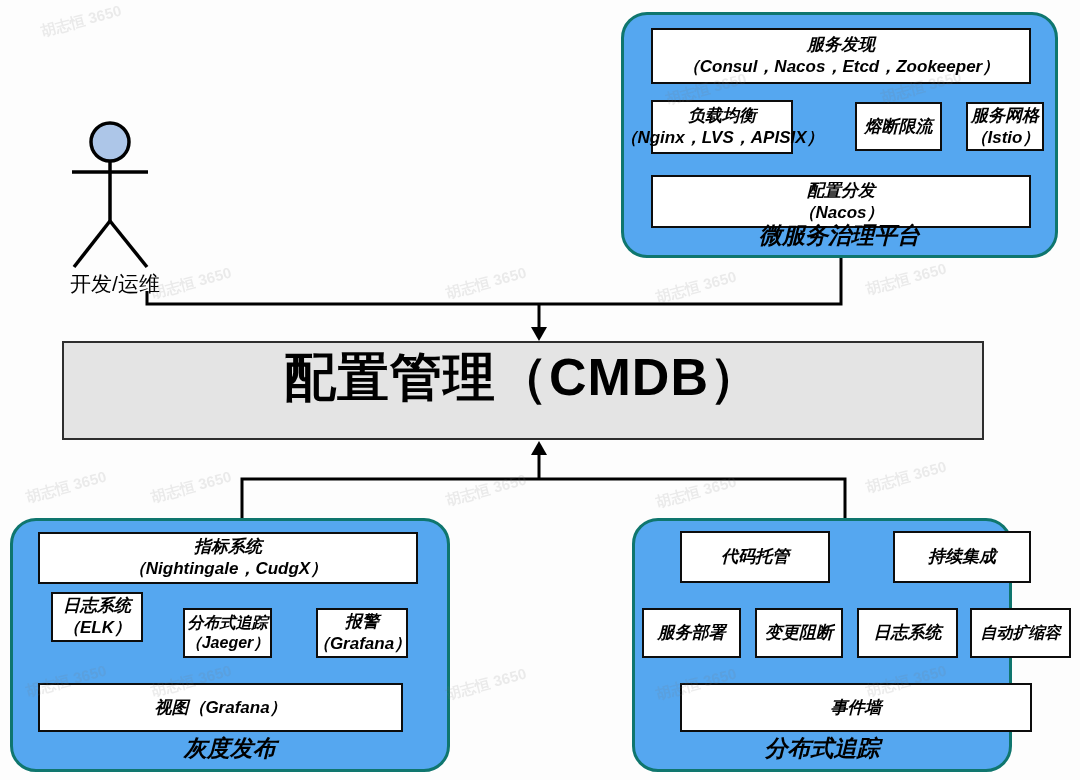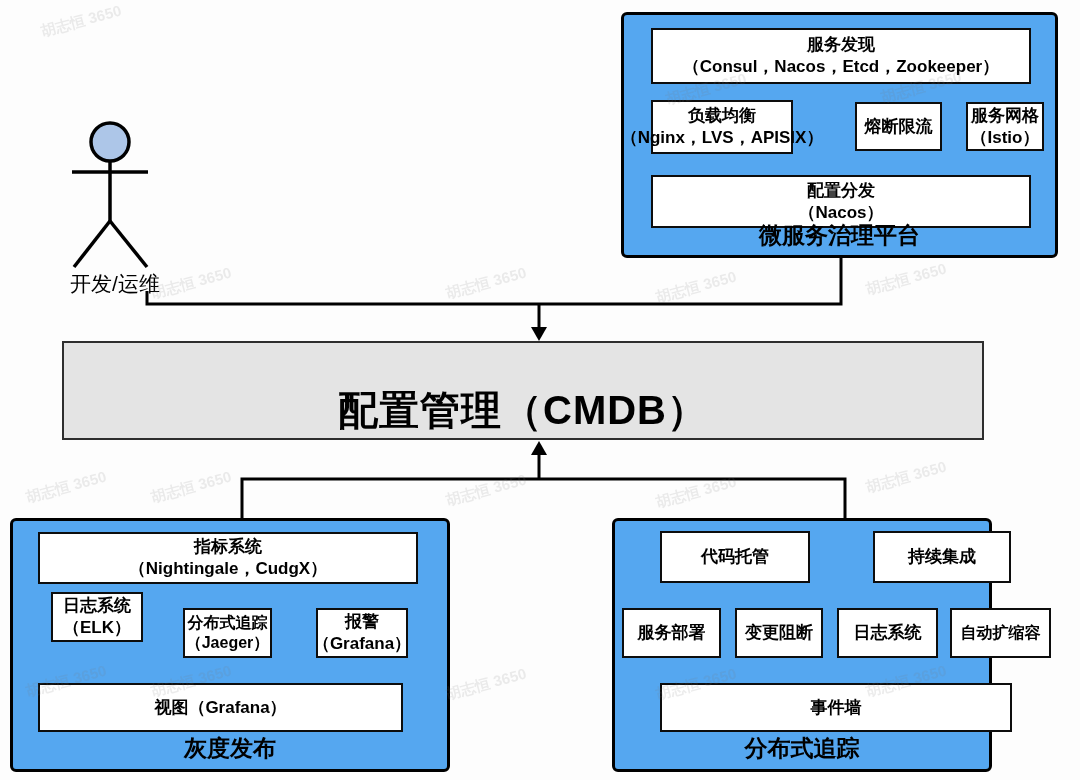--- a/index.html
+++ b/index.html
@@ -5,44 +5,45 @@
   html,body{margin:0;padding:0;}
   body{
     width:1080px;height:780px;position:relative;overflow:hidden;
     background:#fdfdfd;
     font-family:"Liberation Sans","DejaVu Sans",sans-serif;
     color:#000;
   }
   .platform{
     position:absolute;
     background:#55a7f0;
-    border:3px solid #000000;
-    border-radius:6px;
+    border:3px solid #0f766e;
+    border-radius:26px;
     box-sizing:border-box;
+    font-style:italic;
   }
   .wbox{
     position:absolute;
     background:#ffffff;
     border:2.5px solid #0d0d0d;
     box-sizing:border-box;
     display:flex;flex-direction:column;
     align-items:center;justify-content:center;
     text-align:center;
     font-weight:bold;font-size:17px;line-height:1.28;
     white-space:nowrap;
   }
   .platform-label{
     position:absolute;left:0;width:100%;
     text-align:center;font-weight:bold;font-size:23px;
   }
   .cmdb{
     position:absolute;left:62px;top:341px;width:922px;height:99px;
     background:#e4e4e4;border:2.5px solid #2e2e2e;box-sizing:border-box;
-    display:flex;align-items:flex-end;justify-content:center;
-    font-size:40px;font-weight:bold;letter-spacing:1px;
+    display:flex;align-items:flex-start;justify-content:center;
+    font-size:52px;font-weight:bold;letter-spacing:1px;
   }
   .actor-label{
     position:absolute;left:50px;top:270px;width:130px;
     text-align:center;font-weight:normal;font-size:21px;
   }
   svg.overlay{position:absolute;left:0;top:0;pointer-events:none;}
   .wm{
     position:absolute;
     font-size:15px;font-weight:bold;
     color:rgba(120,120,120,0.14);
@@ -138,21 +139,21 @@
   <div class="wbox" style="left:303px;top:87px;width:92px;height:50px">
     <span>报警</span>
     <span>（Grafana）</span>
   </div>
   <div class="wbox" style="left:25px;top:162px;width:365px;height:49px">
     <span>视图（Grafana）</span>
   </div>
   <div class="platform-label" style="bottom:5px">灰度发布</div>
 </div>
 
-<div class="platform" style="left:612px;top:518px;width:380px;height:254px">
+<div class="platform" style="left:632px;top:518px;width:380px;height:254px">
   <div class="wbox" style="left:45px;top:10px;width:150px;height:52px">
     <span>代码托管</span>
   </div>
   <div class="wbox" style="left:258px;top:10px;width:138px;height:52px">
     <span>持续集成</span>
   </div>
   <div class="wbox" style="left:7px;top:87px;width:99px;height:50px">
     <span>服务部署</span>
   </div>
   <div class="wbox" style="left:120px;top:87px;width:88px;height:50px">

